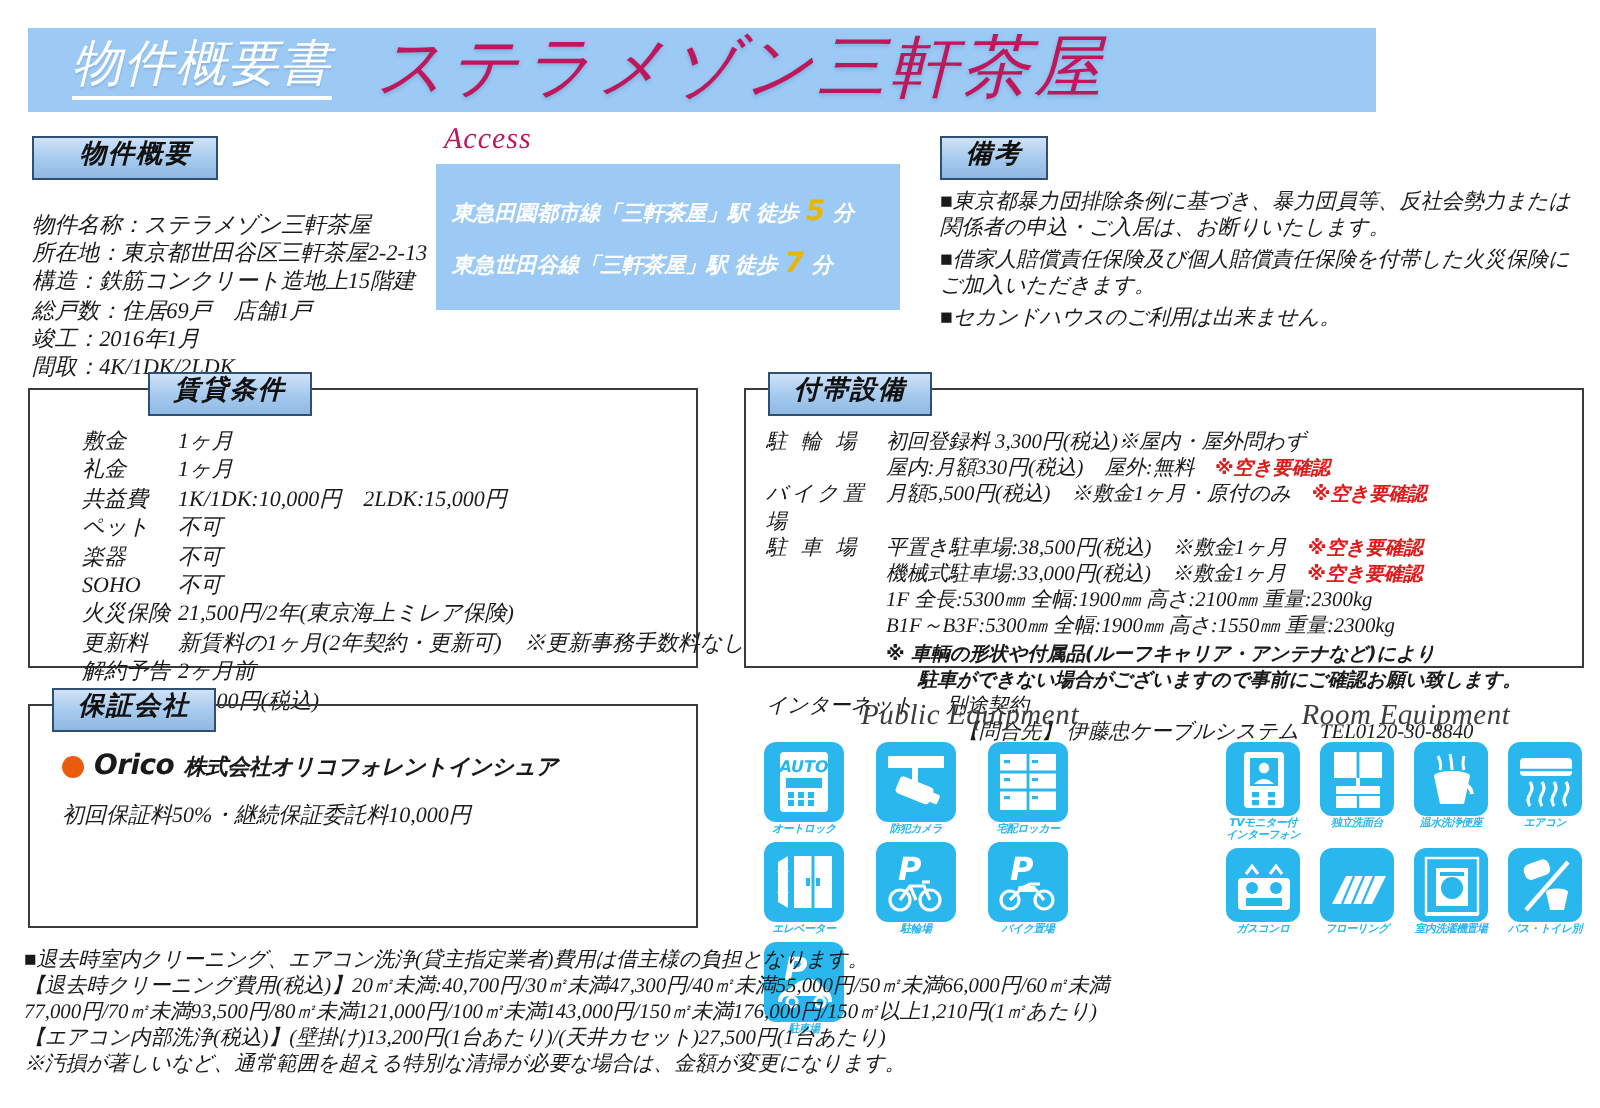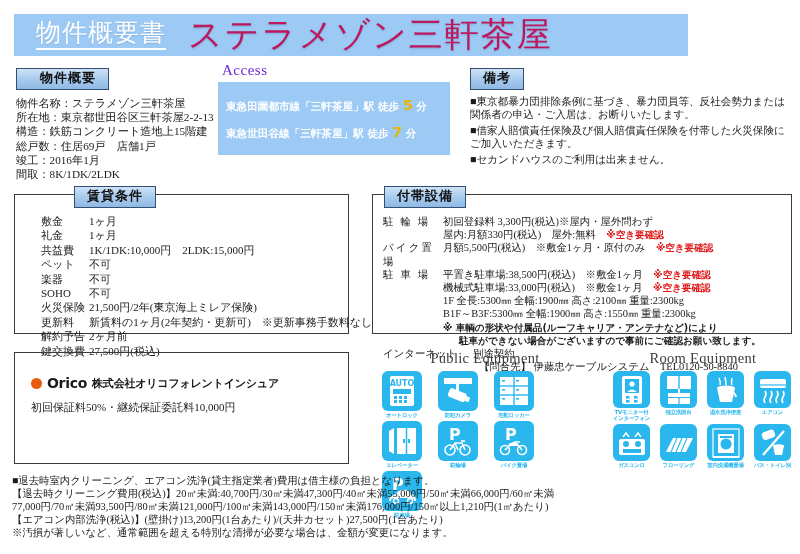--- a/index.html
+++ b/index.html
@@ -4,21 +4,21 @@
 <style>
   * { box-sizing: border-box; margin:0; padding:0; }
   body {
     width: 800px; height: 554px;
     background: #ffffff;
     font-family: "Liberation Serif", "DejaVu Serif", serif;
     color: #1a1a1a;
     position: relative;
     overflow: hidden;
   }
-  .page { position: relative; width:712px; height:554px; }
+  .page { position: relative; width:712px; height:554px;font-style:italic; }
 
   
   .titlebar {
     position:absolute; left:14px; top:14px; width:674px; height:42px;
     background:#9ccaf5;
     display:flex; align-items:center; gap:22px; padding-left:22px;
   }
   .title-sub {
     font-size:25px; color:#ffffff; letter-spacing:1px;
     border-bottom:2px solid #ffffff; line-height:1.05; padding-bottom:1px;
@@ -39,29 +39,29 @@
     font-family:"DejaVu Sans","Liberation Sans",sans-serif;
     font-weight:bold; font-size:13px; color:#111;
     padding:2px 12px 3px 12px; line-height:1.15;
     letter-spacing:1px;
     text-align:center;
   }
 
   
   .overview { position:absolute; left:16px; top:68px; width:215px; }
   .overview .badge-inline{
-    position:static; display:inline-block; margin-bottom:6px;padding-left:23px;
+    position:static; display:inline-block; margin-bottom:16px;padding-left:23px;
   }
   .overview ul{ list-style:none; }
   .overview li{ font-size:11.2px; line-height:14.2px; white-space:nowrap; }
 
   
   .access-wrap{ position:absolute; left:218px; top:62px; width:240px; }
   .access-title{
-    font-size:15px; color:#6d28d9; letter-spacing:.5px; margin-left:4px;
+    font-size:15px; color:#be185d; letter-spacing:.5px; margin-left:4px;
   }
   .access-box{
     margin-top:3px; background:#9ccaf5; width:232px; height:73px;
     display:flex; flex-direction:column; justify-content:center; gap:10px;
     padding-left:8px;
   }
   .access-line{
     font-family:"DejaVu Sans","Liberation Sans",sans-serif;
     font-weight:bold; font-size:10.6px; color:#ffffff; white-space:nowrap;
   }
@@ -152,21 +152,21 @@
   </div>
 
   <div class="overview">
     <div class="badge badge-inline">物件概要</div>
     <ul>
       <li>物件名称：ステラメゾン三軒茶屋</li>
       <li>所在地：東京都世田谷区三軒茶屋2-2-13</li>
       <li>構造：鉄筋コンクリート造地上15階建</li>
       <li>総戸数：住居69戸　店舗1戸</li>
       <li>竣工：2016年1月</li>
-      <li>間取：8K/1DK/2LDK</li>
+      <li>間取：4K/1DK/2LDK</li>
     </ul>
   </div>
 
   <div class="access-wrap">
     <div class="access-title">Access</div>
     <div class="access-box">
       <div class="access-line">
         <span>東急田園都市線「三軒茶屋」駅 徒歩 </span><span class="mins">5</span><span> 分</span>
       </div>
       <div class="access-line">
@@ -260,20 +260,21 @@
       <div class="indent note" style="padding-left:76px">駐車ができない場合がございますので事前にご確認お願い致します。</div>
 
       <div class="row">
         <div class="k" style="width:90px;flex:0 0 90px;letter-spacing:0">インターネット</div>
         <div class="v">別途契約</div>
       </div>
       <div class="indent" style="padding-left:96px">【問合先】 伊藤忠ケーブルシステム　TEL0120-30-8840</div>
     </div>
   </div>
 
+  <div class="badge" id="badge-guar">保証会社</div>
   <div class="panel" id="panel-guar">
     <div class="guar-body">
       <div class="guar-logo">
         <span class="guar-dot"></span>
         <span class="guar-orico">Orico</span>
         <span class="guar-co">株式会社オリコフォレントインシュア</span>
       </div>
       <div class="guar-note">初回保証料50%・継続保証委託料10,000円</div>
     </div>
   </div>

